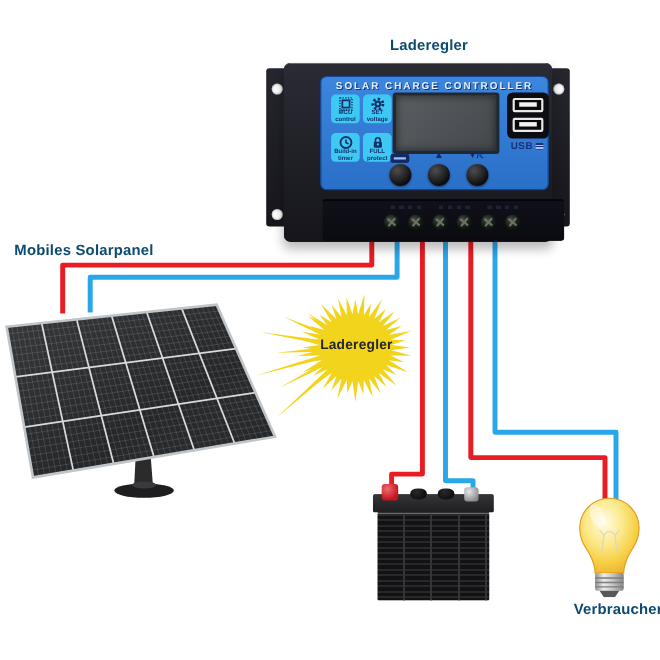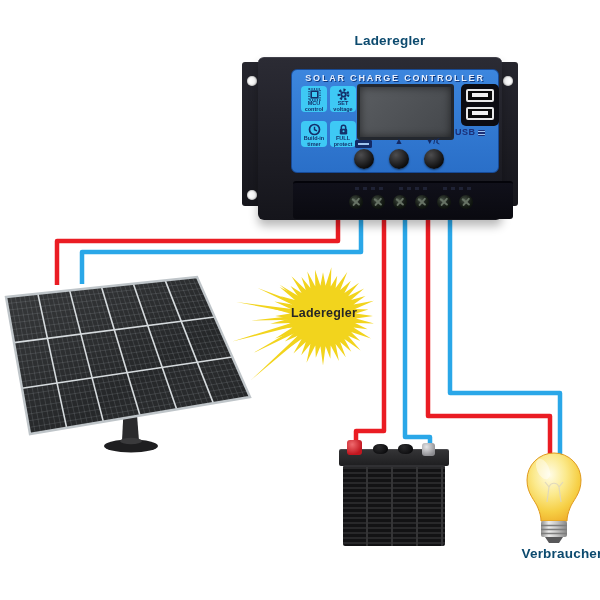--- a/index.html
+++ b/index.html
@@ -23,21 +23,21 @@
   .tile svg{flex:0 0 auto;}
   .tile span{font-size:5.5px;line-height:5.5px;font-weight:bold;color:#14306b;}
   .lcd{position:absolute;left:65px;top:14px;width:97px;height:56px;background:linear-gradient(135deg,#5a5d61,#44474b);border:3px solid #23272e;border-radius:3px;box-sizing:border-box;box-shadow:inset 0 0 8px rgba(0,0,0,.55);}
   .glyph{position:absolute;color:#132a66;font-weight:bold;}
   .menu-badge{left:63px;top:70px;width:17px;height:8px;background:#132a66;border-radius:2px;box-shadow:inset 0 0 0 1px #132a66;}
   .menu-badge::after{content:"";position:absolute;left:3px;top:3px;width:11px;height:2px;background:#9fc4ef;box-shadow:0 0 0 0 #9fc4ef;}
   .knob{position:absolute;top:79px;width:20px;height:20px;border-radius:50%;background:radial-gradient(circle at 35% 30%,#4d4d4f,#0c0c0d 72%);box-shadow:0 1px 2px rgba(0,0,0,.5);}
   .usb-block{position:absolute;left:169px;top:14px;width:38px;height:42px;background:#0c0c12;border-radius:5px;}
   .usb-port{position:absolute;left:5px;width:28px;height:13px;background:#0a0a0a;border:2px solid #e9e9e9;border-radius:2px;box-sizing:border-box;}
   .usb-tongue{position:absolute;left:4px;top:2px;width:16px;height:4px;background:#f2f2f2;}
-  .usb-label{position:absolute;left:163px;top:57px;width:48px;font-size:9px;font-weight:bold;color:#1b2f77;letter-spacing:.5px;}
+  .usb-label{position:absolute;left:163px;top:57px;width:48px;text-align:center;font-size:9px;font-weight:bold;color:#1b2f77;letter-spacing:.5px;}
   .plug-icon{display:inline-block;width:7px;height:6px;margin-left:2px;background:repeating-linear-gradient(#1b2f77 0 1.5px,#9fc4ef 1.5px 2.5px);vertical-align:middle;border-radius:1px;}
   .terminals{position:absolute;left:35px;top:123px;width:220px;height:36px;background:linear-gradient(#10101a,#0a0a10);border-radius:3px;border-top:2px solid #04040a;}
   .screw{position:absolute;top:12px;width:14px;height:14px;border-radius:50%;background:radial-gradient(circle at 40% 35%,#54605100,#0e130e 78%),radial-gradient(circle at 40% 35%,#4c564b,#141a13 75%);}
   .screw::before,.screw::after{content:"";position:absolute;left:2px;top:6px;width:10px;height:1.5px;background:#667264;border-radius:1px;}
   .screw::before{transform:rotate(40deg);}
   .screw::after{transform:rotate(-50deg);}
   .tmark{position:absolute;top:4px;width:30px;height:3px;background:repeating-linear-gradient(90deg,#3c4568 0 4px,transparent 4px 8px);opacity:.35;}
   
   .battery{position:absolute;left:337px;top:440px;width:114px;height:104px;}
   .bat-lid{position:absolute;left:2px;top:9px;width:110px;height:16px;background:linear-gradient(#343436,#1e1e20);border-radius:2px;border-top:1px solid #4a4a4d;}
@@ -270,15 +270,16 @@
     </defs>
     <path d="M8,42 A27,27 0 1,1 62,42 C62,56 54,62 51,70 C49,75 48,79 48,83 L22,83 C22,79 21,75 19,70 C16,62 8,56 8,42 Z" fill="url(#gGlass)" stroke="#e09a1d" stroke-width="1"></path>
     <path d="M28,64 L30,49 L26,44 M42,64 L40,49 L44,44 M30,49 C32,44 38,44 40,49" fill="none" stroke="#ddd6bd" stroke-width="1.2" opacity="0.9"></path>
     <ellipse cx="24" cy="31" rx="6" ry="11" fill="#ffffff" opacity="0.45" transform="rotate(-24 24 31)"></ellipse>
     <rect x="22" y="83" width="26" height="16" rx="2" fill="url(#gBase)"></rect>
     <path d="M22,87.5 H48 M22,91.5 H48 M22,95.5 H48" stroke="#7d7d7d" stroke-width="1.3"></path>
     <path d="M26,99 L44,99 L40,105 L30,105 Z" fill="#58585a"></path>
   </svg>
 
   <div class="lbl center" style="left:320px;top:33px;width:140px">Laderegler</div>
+  <div class="lbl" style="left:13px;top:220px">Mobiles Solarpanel</div>
   <div class="lbl center" style="left:282px;top:306px;width:84px;font-size:12.5px;font-weight:700;color:#262626">Laderegler</div>
   <div class="lbl center" style="left:511px;top:546px;width:102px">Verbraucher</div>
 </div>
 
 </body></html>

